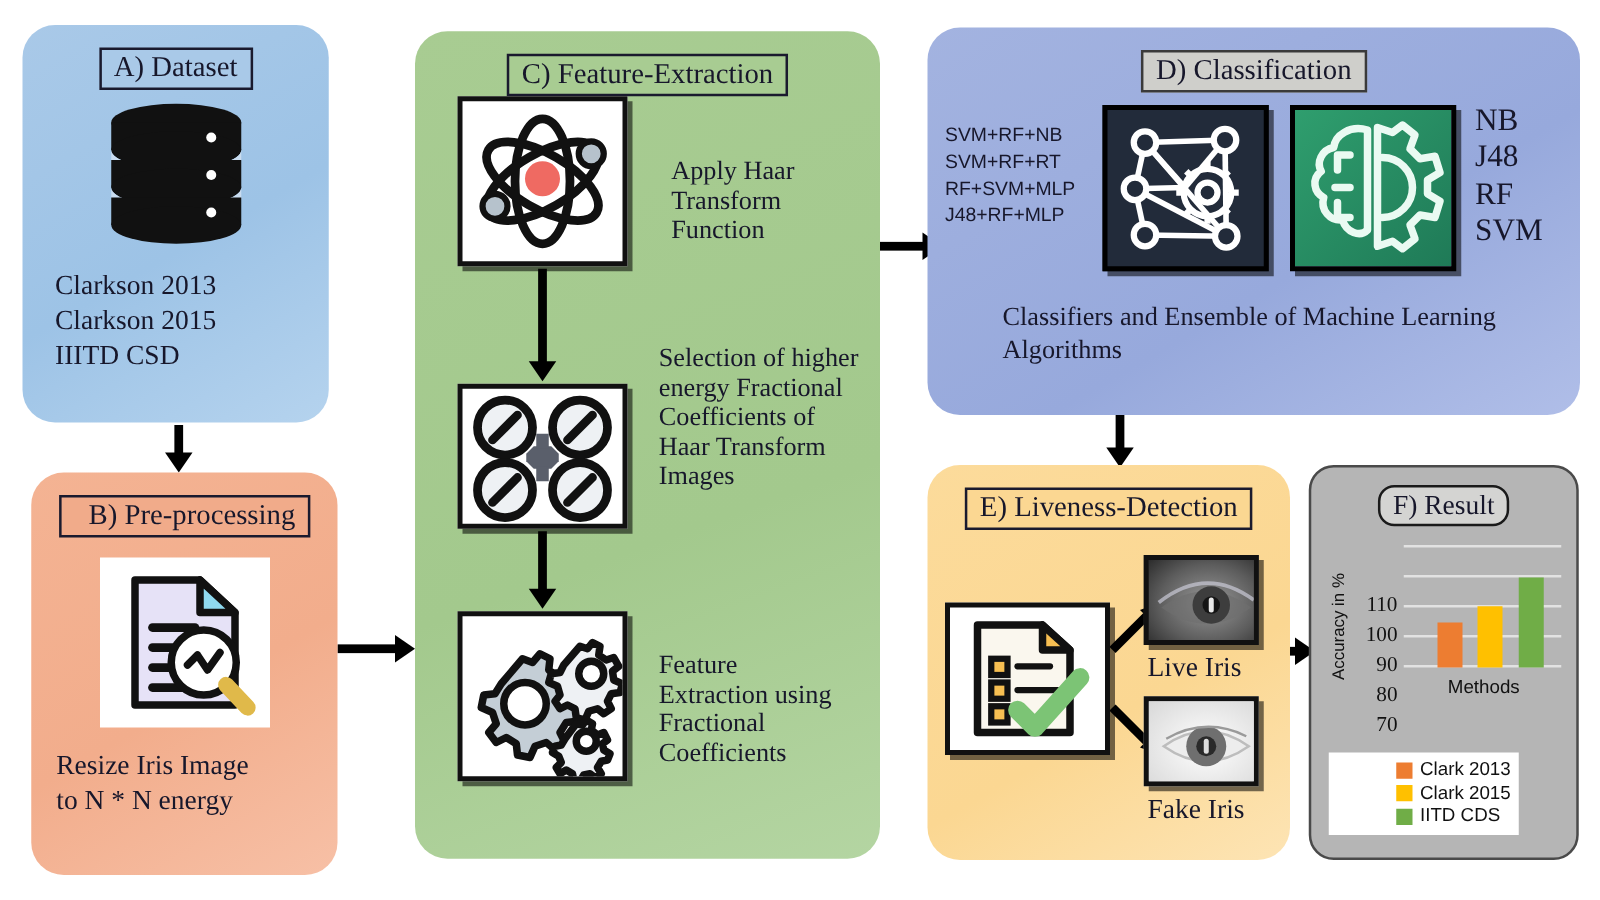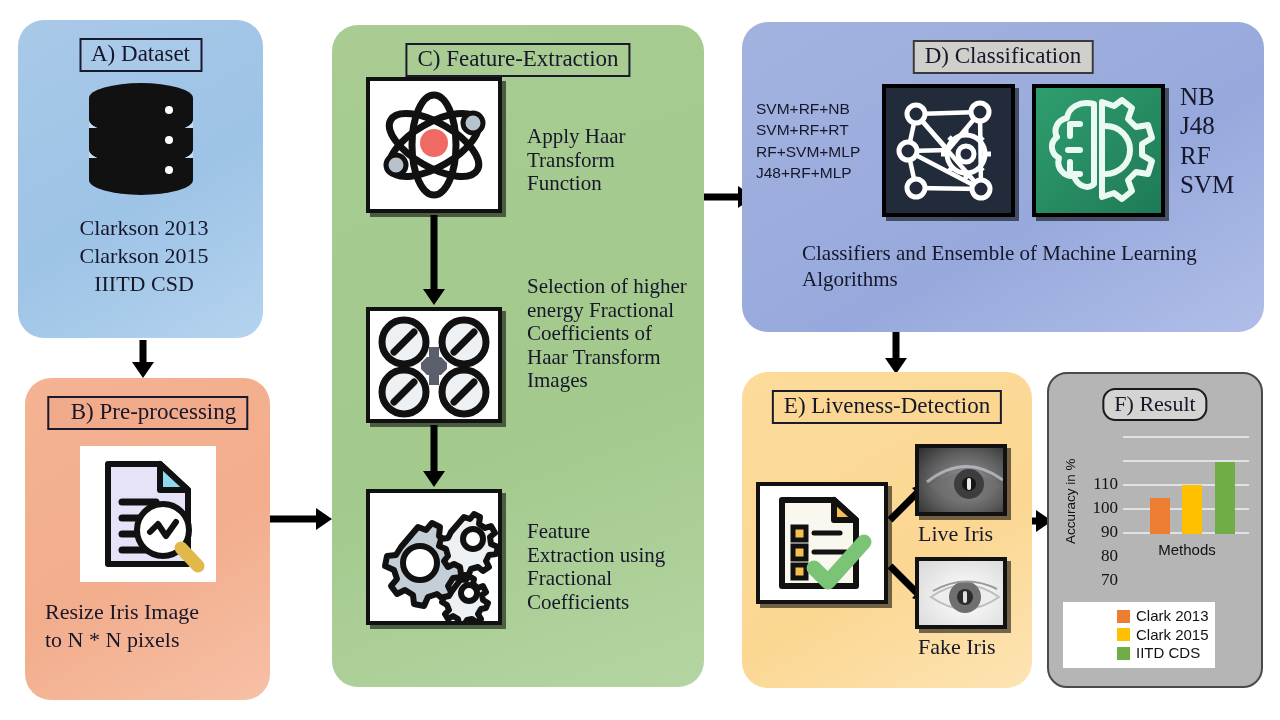--- a/index.html
+++ b/index.html
@@ -126,21 +126,21 @@
       <ellipse cx="59" cy="70" rx="52" ry="15" fill="#111"></ellipse>
       <path d="M7 70 a52 15 0 0 0 104 0 v8 a52 15 0 0 1 -104 0 z" fill="#c9dcf0"></path>
       <rect x="7" y="78" width="104" height="22" fill="#111"></rect>
       <ellipse cx="59" cy="100" rx="52" ry="15" fill="#111"></ellipse>
       <circle cx="87" cy="30" r="4" fill="#fff"></circle>
       <circle cx="87" cy="60" r="4" fill="#fff"></circle>
       <circle cx="87" cy="90" r="4" fill="#fff"></circle>
     </svg>
   </div>
 
-  <div class="body-txt" style="left:26px; top:194px; width:200px; font-size:22px; line-height:1.28;text-align:center;">
+  <div class="body-txt" style="left:26px; top:194px; width:200px; font-size:22px; line-height:1.28;">
     <div>Clarkson 2013</div>
     <div>Clarkson 2015</div>
     <div>IIITD CSD</div>
   </div>
 </div>
 
 <div class="panel" id="panelB">
   <div class="hdr">B) Pre-processing</div>
 
   <div style="position:absolute; left:50%; top:68px; transform:translateX(-50%);
@@ -156,40 +156,40 @@
       </g>
       <circle cx="83" cy="84" r="26" fill="#fff" stroke="#111" stroke-width="6"></circle>
       <polyline points="70,86 78,78 86,90 96,76" fill="none" stroke="#111" stroke-width="6" stroke-linecap="round" stroke-linejoin="round"></polyline>
       <line x1="101" y1="102" x2="118" y2="120" stroke="#e0b94a" stroke-width="13" stroke-linecap="round"></line>
       <line x1="101" y1="102" x2="118" y2="120" stroke="#111" stroke-width="5" stroke-linecap="round" opacity=".0"></line>
     </svg>
   </div>
 
   <div class="body-txt" style="left:20px; top:220px; width:215px; font-size:22px; line-height:1.28;">
     <div>Resize Iris Image</div>
-    <div>to N * N pixels</div>
+    <div>to N * N energy</div>
   </div>
 </div>
 
 <div class="panel" id="panelC">
   <div class="hdr">C) Feature-Extraction</div>
 
   <div class="imgbox" style="left:34px; top:52px; width:136px; height:136px;">
     <svg viewBox="0 0 128 128" width="128" height="128">
       <g fill="none" stroke="#111" stroke-width="7">
         <ellipse cx="64" cy="64" rx="22" ry="50"></ellipse>
         <ellipse cx="64" cy="64" rx="22" ry="50" transform="rotate(60 64 64)"></ellipse>
         <ellipse cx="64" cy="64" rx="22" ry="50" transform="rotate(-60 64 64)"></ellipse>
       </g>
       <circle cx="64" cy="62" r="14" fill="#ef6a62"></circle>
       <circle cx="103" cy="42" r="10" fill="#b6c2cc" stroke="#111" stroke-width="5"></circle>
       <circle cx="26" cy="84" r="10" fill="#b6c2cc" stroke="#111" stroke-width="5"></circle>
     </svg>
   </div>
-  <div class="body-txt" style="left:195px; top:100px; width:150px;">Apply Haar Transform Function</div>
+  <div class="body-txt" style="left:205px; top:100px; width:150px;">Apply Haar Transform Function</div>
   <div class="arrow-v" style="left:92px; top:190px; width:20px; height:90px;">
     <div class="shaft" style="height:76px;"></div>
       <div class="head"></div>
   </div>
 
   <div class="imgbox" style="left:34px; top:282px; width:136px; height:116px;">
     <svg viewBox="0 0 128 110" width="128" height="110">
       <g fill="#eef1f4" stroke="#111" stroke-width="7">
         <circle cx="34" cy="31" r="22"></circle>
           <circle cx="94" cy="31" r="22"></circle>

